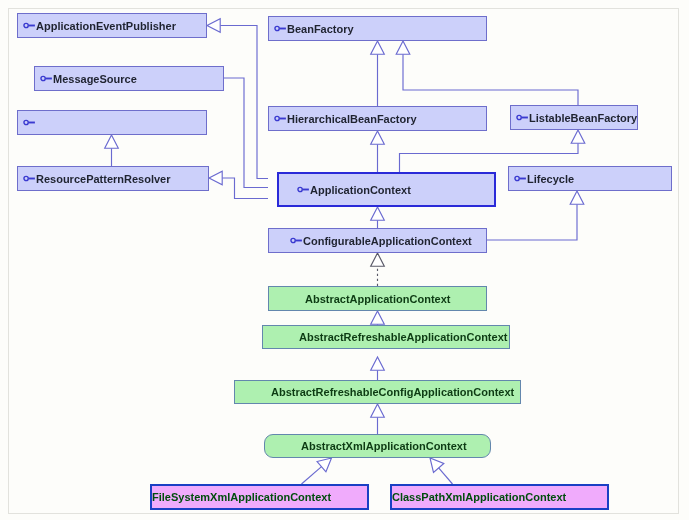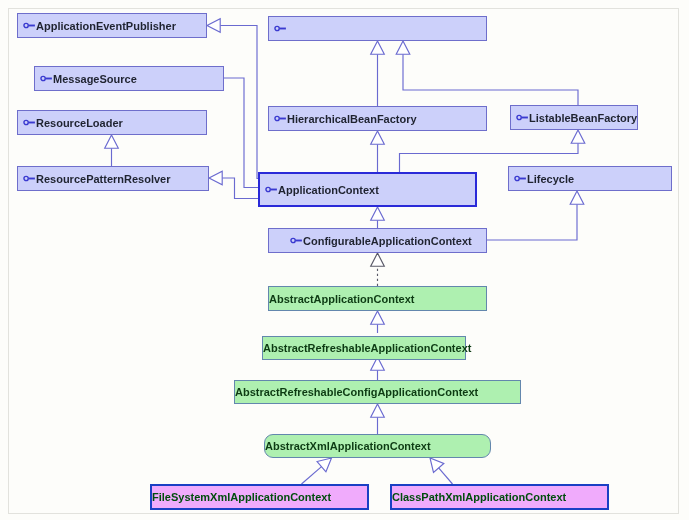--- a/index.html
+++ b/index.html
@@ -13,21 +13,21 @@
   .node .lbl{flex:1;text-align:left;white-space:nowrap;
              font-size:11px;font-weight:bold;letter-spacing:0px;}
   .node .ifc{display:block;margin-left:5px;line-height:0;}
   svg.edges{position:absolute;left:0;top:0;width:689px;height:520px;overflow:visible;}
 
   .k-interface{background:#ccd0fa;border:1px solid #6e6ecb;color:#3a3ad0;}
   .k-interface .lbl{color:#1f2330;}
   .k-interface-selected{background:#ccd0fa;border:2px solid #2a2ad8;color:#3a3ad0;}
   .k-interface-selected .lbl{color:#1f2330;}
   .k-abstract{background:#aef0b0;border:1px solid #6387ad;}
-  .k-abstract .lbl{color:#0d3b13;}
+  .k-abstract .lbl{color:#0d3b13;margin-left:36px;}
   .k-concrete{background:#f0abfc;border:2px solid #1a40c4;}
   .k-concrete .lbl{color:#004d0d;}
 </style>
 </head>
 <body>
 
 <div id="canvas">
   <div class="frame"></div>
   <svg class="edges">
       <g>
@@ -114,58 +114,58 @@
     </span>
     <span class="lbl">MessageSource</span>
   </div>
       <div class="node k-interface" style="left: 17px; top: 110px; width: 190px; height: 25px;">
     <span class="ifc">
       <svg width="13" height="9" viewBox="0 0 13 9">
         <circle cx="3.1" cy="4.5" r="2.15" fill="none" stroke="currentColor" stroke-width="1.4"></circle>
         <path d="M5.6 4.5 H11.9" stroke="currentColor" stroke-width="1.9" fill="none"></path>
       </svg>
     </span>
-    <span class="lbl">ResourceLoader</span>
   </div>
       <div class="node k-interface" style="left: 17px; top: 166px; width: 192px; height: 25px;">
     <span class="ifc">
       <svg width="13" height="9" viewBox="0 0 13 9">
         <circle cx="3.1" cy="4.5" r="2.15" fill="none" stroke="currentColor" stroke-width="1.4"></circle>
         <path d="M5.6 4.5 H11.9" stroke="currentColor" stroke-width="1.9" fill="none"></path>
       </svg>
     </span>
     <span class="lbl">ResourcePatternResolver</span>
   </div>
       <div class="node k-interface" style="left: 268px; top: 16px; width: 219px; height: 25px;">
     <span class="ifc">
       <svg width="13" height="9" viewBox="0 0 13 9">
         <circle cx="3.1" cy="4.5" r="2.15" fill="none" stroke="currentColor" stroke-width="1.4"></circle>
         <path d="M5.6 4.5 H11.9" stroke="currentColor" stroke-width="1.9" fill="none"></path>
       </svg>
     </span>
+    <span class="lbl">BeanFactory</span>
   </div>
       <div class="node k-interface" style="left: 268px; top: 106px; width: 219px; height: 25px;">
     <span class="ifc">
       <svg width="13" height="9" viewBox="0 0 13 9">
         <circle cx="3.1" cy="4.5" r="2.15" fill="none" stroke="currentColor" stroke-width="1.4"></circle>
         <path d="M5.6 4.5 H11.9" stroke="currentColor" stroke-width="1.9" fill="none"></path>
       </svg>
     </span>
     <span class="lbl">HierarchicalBeanFactory</span>
   </div>
       <div class="node k-interface" style="left: 510px; top: 105px; width: 128px; height: 25px;">
     <span class="ifc">
       <svg width="13" height="9" viewBox="0 0 13 9">
         <circle cx="3.1" cy="4.5" r="2.15" fill="none" stroke="currentColor" stroke-width="1.4"></circle>
         <path d="M5.6 4.5 H11.9" stroke="currentColor" stroke-width="1.9" fill="none"></path>
       </svg>
     </span>
     <span class="lbl">ListableBeanFactory</span>
   </div>
-      <div class="node k-interface-selected" style="left: 258px; top: 172px; width: 219px; height: 35px;">
+      <div class="node k-interface-selected" style="left: 277px; top: 172px; width: 219px; height: 35px; padding-left: 13px;">
     <span class="ifc">
       <svg width="13" height="9" viewBox="0 0 13 9">
         <circle cx="3.1" cy="4.5" r="2.15" fill="none" stroke="currentColor" stroke-width="1.4"></circle>
         <path d="M5.6 4.5 H11.9" stroke="currentColor" stroke-width="1.9" fill="none"></path>
       </svg>
     </span>
     <span class="lbl">ApplicationContext</span>
   </div>
       <div class="node k-interface" style="left: 508px; top: 166px; width: 164px; height: 25px;">
     <span class="ifc">
@@ -182,21 +182,21 @@
         <circle cx="3.1" cy="4.5" r="2.15" fill="none" stroke="currentColor" stroke-width="1.4"></circle>
         <path d="M5.6 4.5 H11.9" stroke="currentColor" stroke-width="1.9" fill="none"></path>
       </svg>
     </span>
     <span class="lbl">ConfigurableApplicationContext</span>
   </div>
       <div class="node k-abstract" style="left: 268px; top: 286px; width: 219px; height: 25px;">
 
     <span class="lbl">AbstractApplicationContext</span>
   </div>
-      <div class="node k-abstract" style="left: 262px; top: 336px; width: 204px; height: 24px;">
+      <div class="node k-abstract" style="left: 262px; top: 325px; width: 248px; height: 24px;">
 
     <span class="lbl">AbstractRefreshableApplicationContext</span>
   </div>
       <div class="node k-abstract" style="left: 234px; top: 380px; width: 287px; height: 24px;">
 
     <span class="lbl">AbstractRefreshableConfigApplicationContext</span>
   </div>
       <div class="node k-abstract" style="left: 264px; top: 434px; width: 227px; height: 24px; border-radius: 9px;">
 
     <span class="lbl">AbstractXmlApplicationContext</span>

